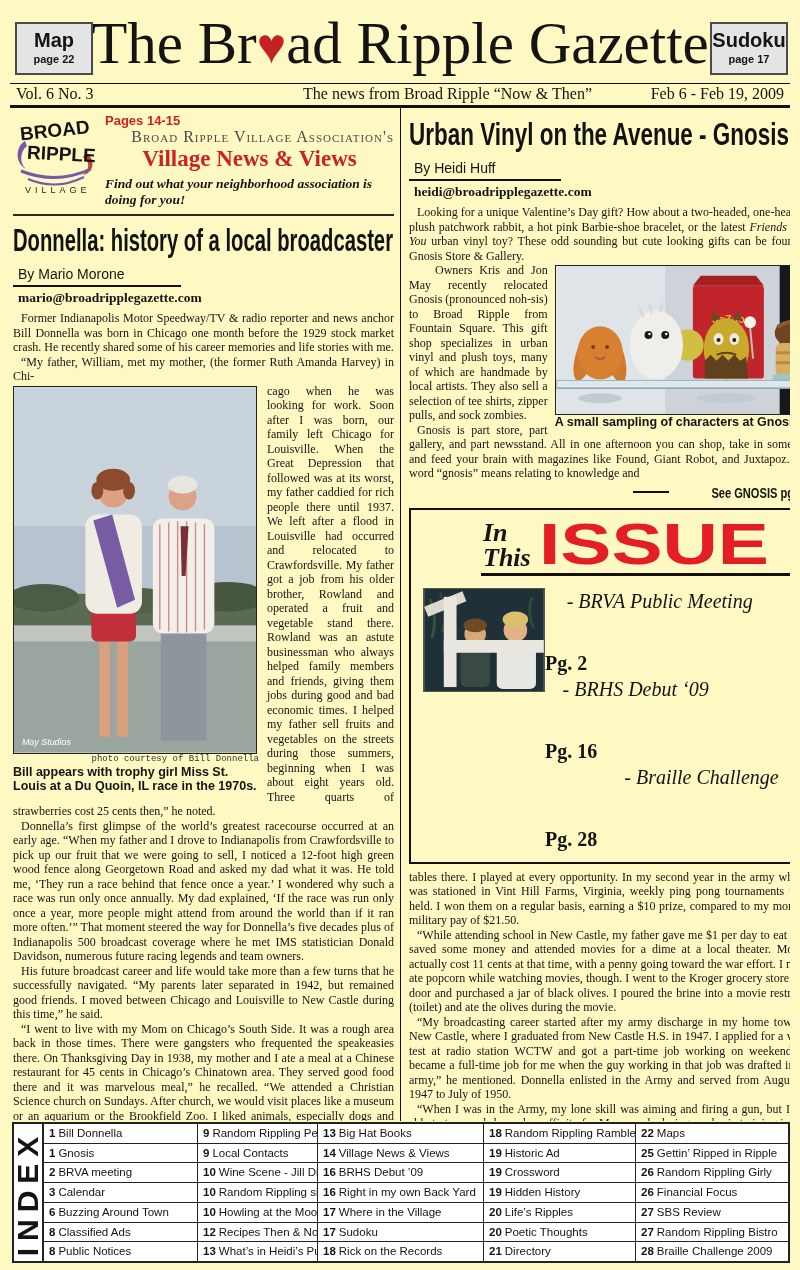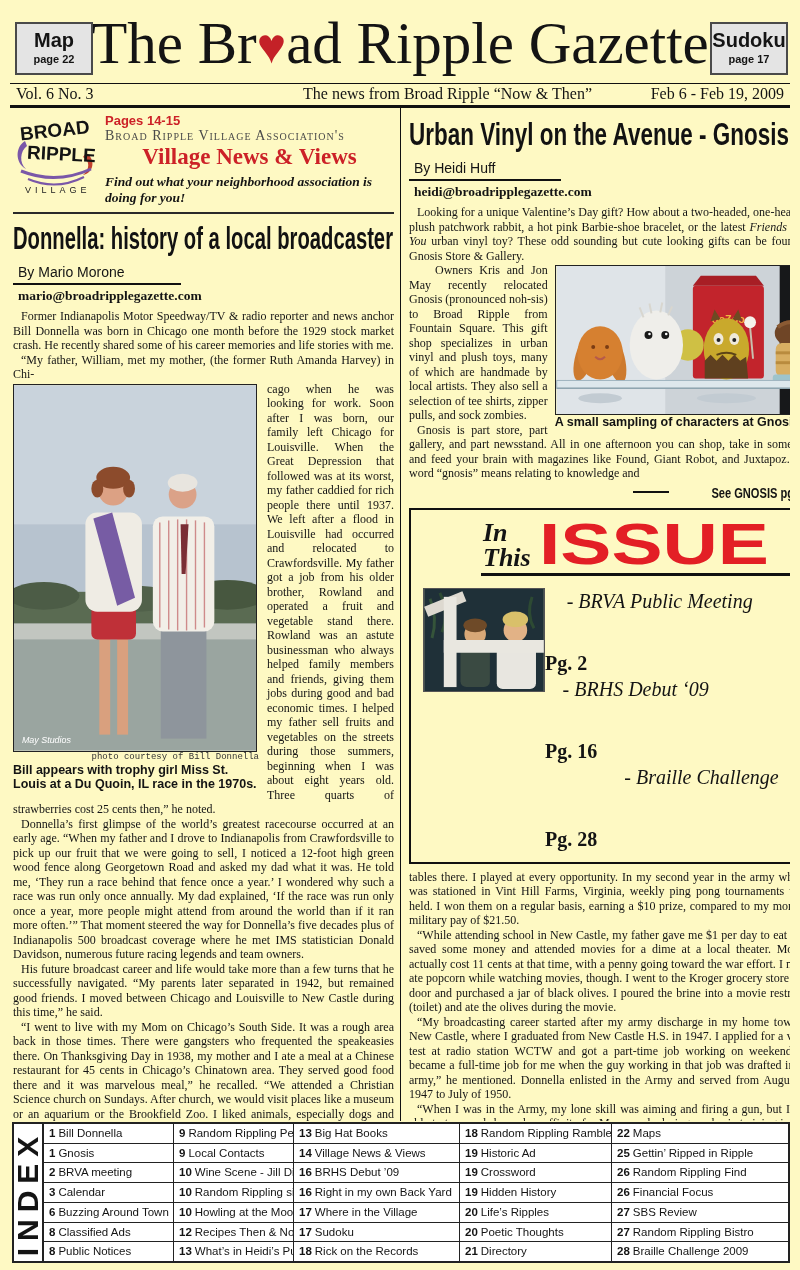--- a/index.html
+++ b/index.html
@@ -23,21 +23,21 @@
   
   .columns { display:flex; height:1013px; overflow:hidden; }
   .col-left  { width:391px; border-right:1.5px solid #111; padding:2px 6px 0 3px; }
   .col-right { flex:1; padding:2px 2px 0 8px; }
 
   
   .banner { border-bottom:2.5px solid #2a2a2a; padding:3px 0 6px 0; min-height:92px; }
   .banner-logo { float:left; width:86px; height:84px; }
   .banner-content { margin-left:92px; }
   .banner-pages { color:#cc2127; font-family:"Liberation Sans",sans-serif; font-weight:bold; font-size:13px; }
-  .banner-assoc { text-align:left; font-variant:small-caps; letter-spacing:1px; font-size:14px; color:#4a4a4a; }
+  .banner-assoc { text-align:right; font-variant:small-caps; letter-spacing:1px; font-size:16px; color:#4a4a4a; }
   .banner-title { text-align:center; color:#cc2127; font-weight:bold; font-size:23px; line-height:26px; }
   .banner-tagline { font-style:italic; font-weight:600; font-size:13.5px; margin-top:4px; }
   .banner::after { content:""; display:block; clear:both; }
 
   
   .headline-wrap { margin:6px 0 0 0; }
   .byline { font-family:"Liberation Sans",sans-serif; font-weight:normal; font-size:14px;
             padding:4px 0 3px 5px; border-bottom:2px solid #111; width:168px; }
   .email  { font-weight:bold; font-size:13.5px; padding:3px 0 5px 5px; }
   .body-text { font-size:12px; line-height:14.5px; text-align:justify; }
@@ -72,21 +72,21 @@
   .issue-page  { font-weight:bold; text-align:left;margin-top:36px; }
 
   
   .index-table { position:absolute; left:12px; right:10px; bottom:7px; height:141px;
                  display:flex; border:2px solid #222; background:#fff; }
   .ix-label { width:30px; border-right:2px solid #222; position:relative; }
   .ix-label span { position:absolute; top:50%; left:50%; transform:translate(-50%,-50%) rotate(-90deg);
                    font-family:"Liberation Sans",sans-serif; font-weight:bold; font-size:30px; letter-spacing:7px; }
   .ix-col { display:flex; flex-direction:column; border-right:1px solid #222; }
   .ix-col:last-child { border-right:none; }
-  .ix-c0{width:130px;} .ix-c1{width:120px;} .ix-c2{width:166px;} .ix-c3{width:152px;} .ix-c4{flex:1;}
+  .ix-c0{width:154px;} .ix-c1{width:120px;} .ix-c2{width:166px;} .ix-c3{width:152px;} .ix-c4{flex:1;}
   .ix-cell { flex:1; border-bottom:1px solid #222; font-family:"Liberation Sans",sans-serif; font-size:11.5px;
              padding:3px 0 0 5px; white-space:nowrap; overflow:hidden; }
   .ix-col .ix-cell:last-child { border-bottom:none; }
   .ix-cell b { margin-right:3px; }
 
   svg text { font-family:"Liberation Sans",sans-serif; }
   .headline-svg text { font-weight:bold; font-size:31px; fill:#121212; }
   .issue-svg text { font-weight:bold; font-size:58px; fill:#e31f25; }
 </style>
 </head>
@@ -354,21 +354,21 @@
       <div class="ix-cell"><b>19</b><span>Historic Ad</span></div>
       <div class="ix-cell"><b>19</b><span>Crossword</span></div>
       <div class="ix-cell"><b>19</b><span>Hidden History</span></div>
       <div class="ix-cell"><b>20</b><span>Life’s Ripples</span></div>
       <div class="ix-cell"><b>20</b><span>Poetic Thoughts</span></div>
       <div class="ix-cell"><b>21</b><span>Directory</span></div>
     </div>
     <div class="ix-col ix-c4">
       <div class="ix-cell"><b>22</b><span>Maps</span></div>
       <div class="ix-cell"><b>25</b><span>Gettin’ Ripped in Ripple</span></div>
-      <div class="ix-cell"><b>26</b><span>Random Rippling Find</span></div>
+      <div class="ix-cell"><b>26</b><span>Random Rippling Girly</span></div>
       <div class="ix-cell"><b>26</b><span>Financial Focus</span></div>
       <div class="ix-cell"><b>27</b><span>SBS Review</span></div>
       <div class="ix-cell"><b>27</b><span>Random Rippling Bistro</span></div>
       <div class="ix-cell"><b>28</b><span>Braille Challenge 2009</span></div>
     </div>
   </div>
 
 </div>
 
 </body></html>

